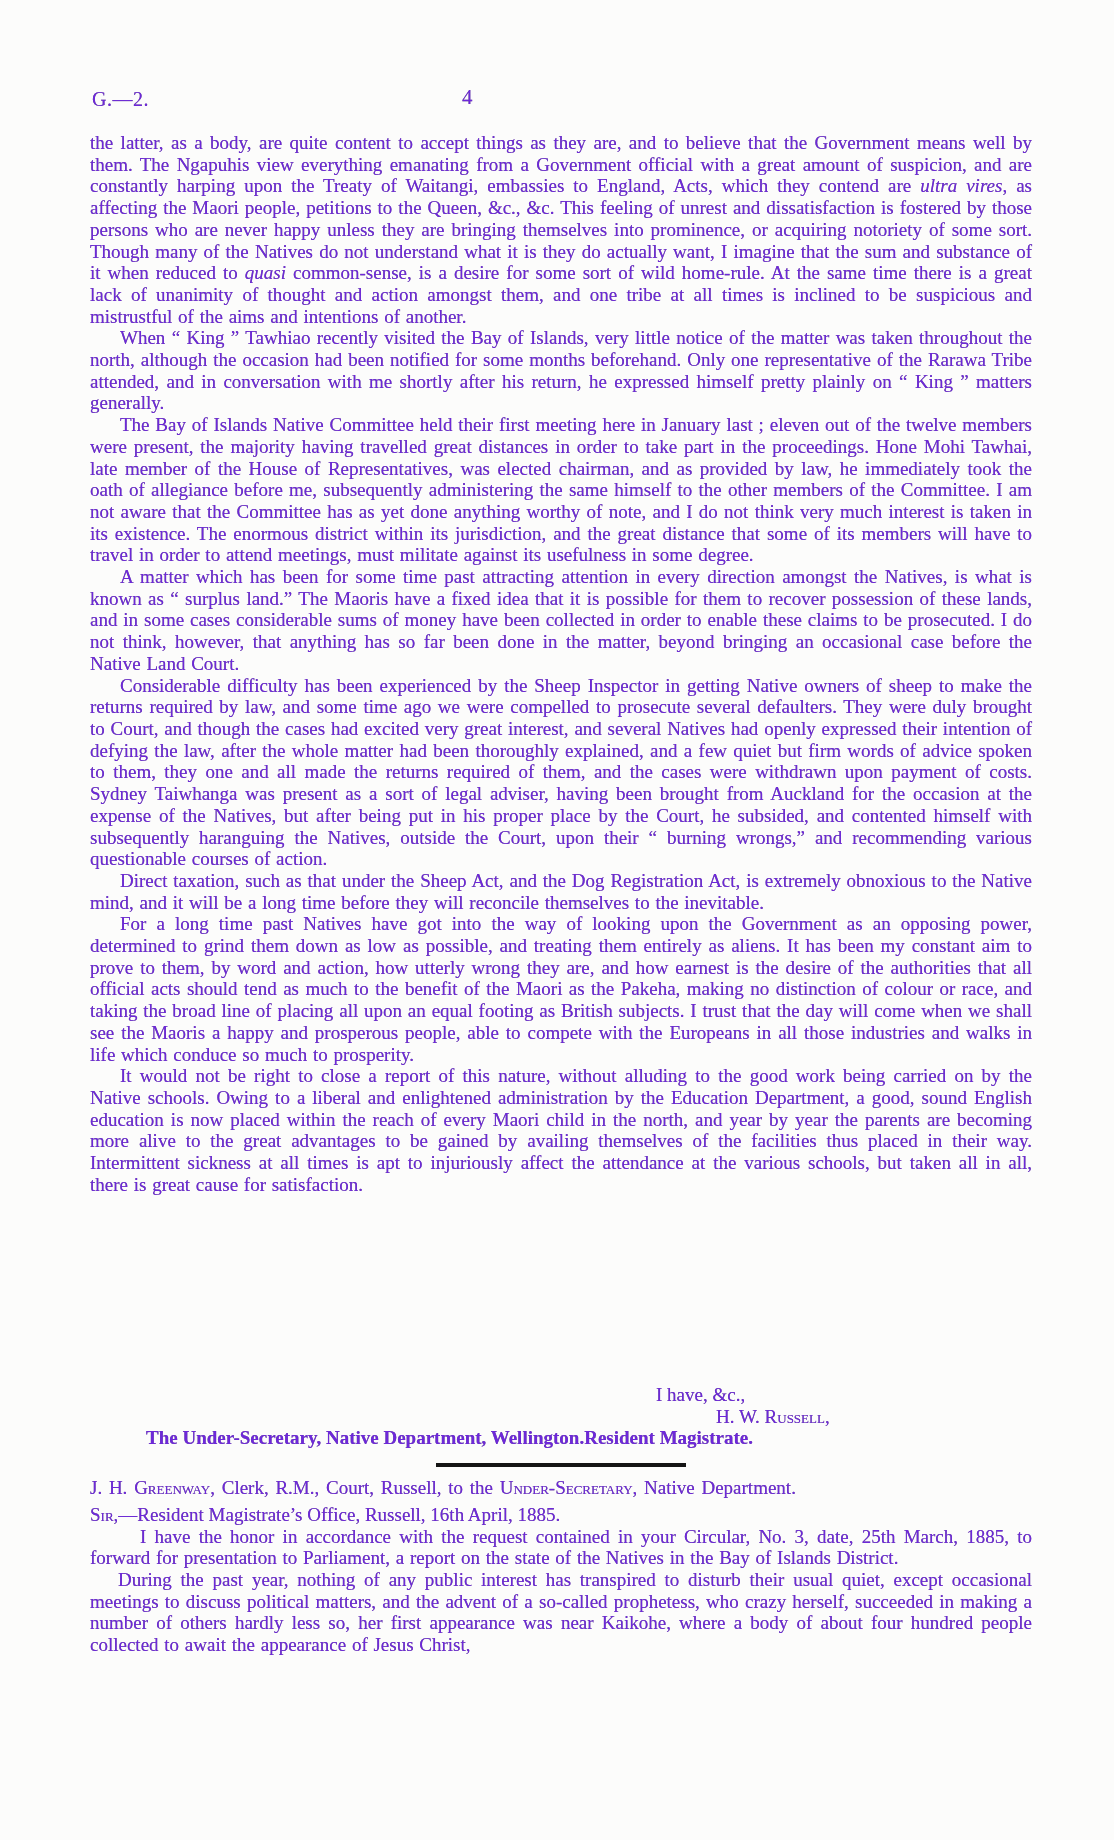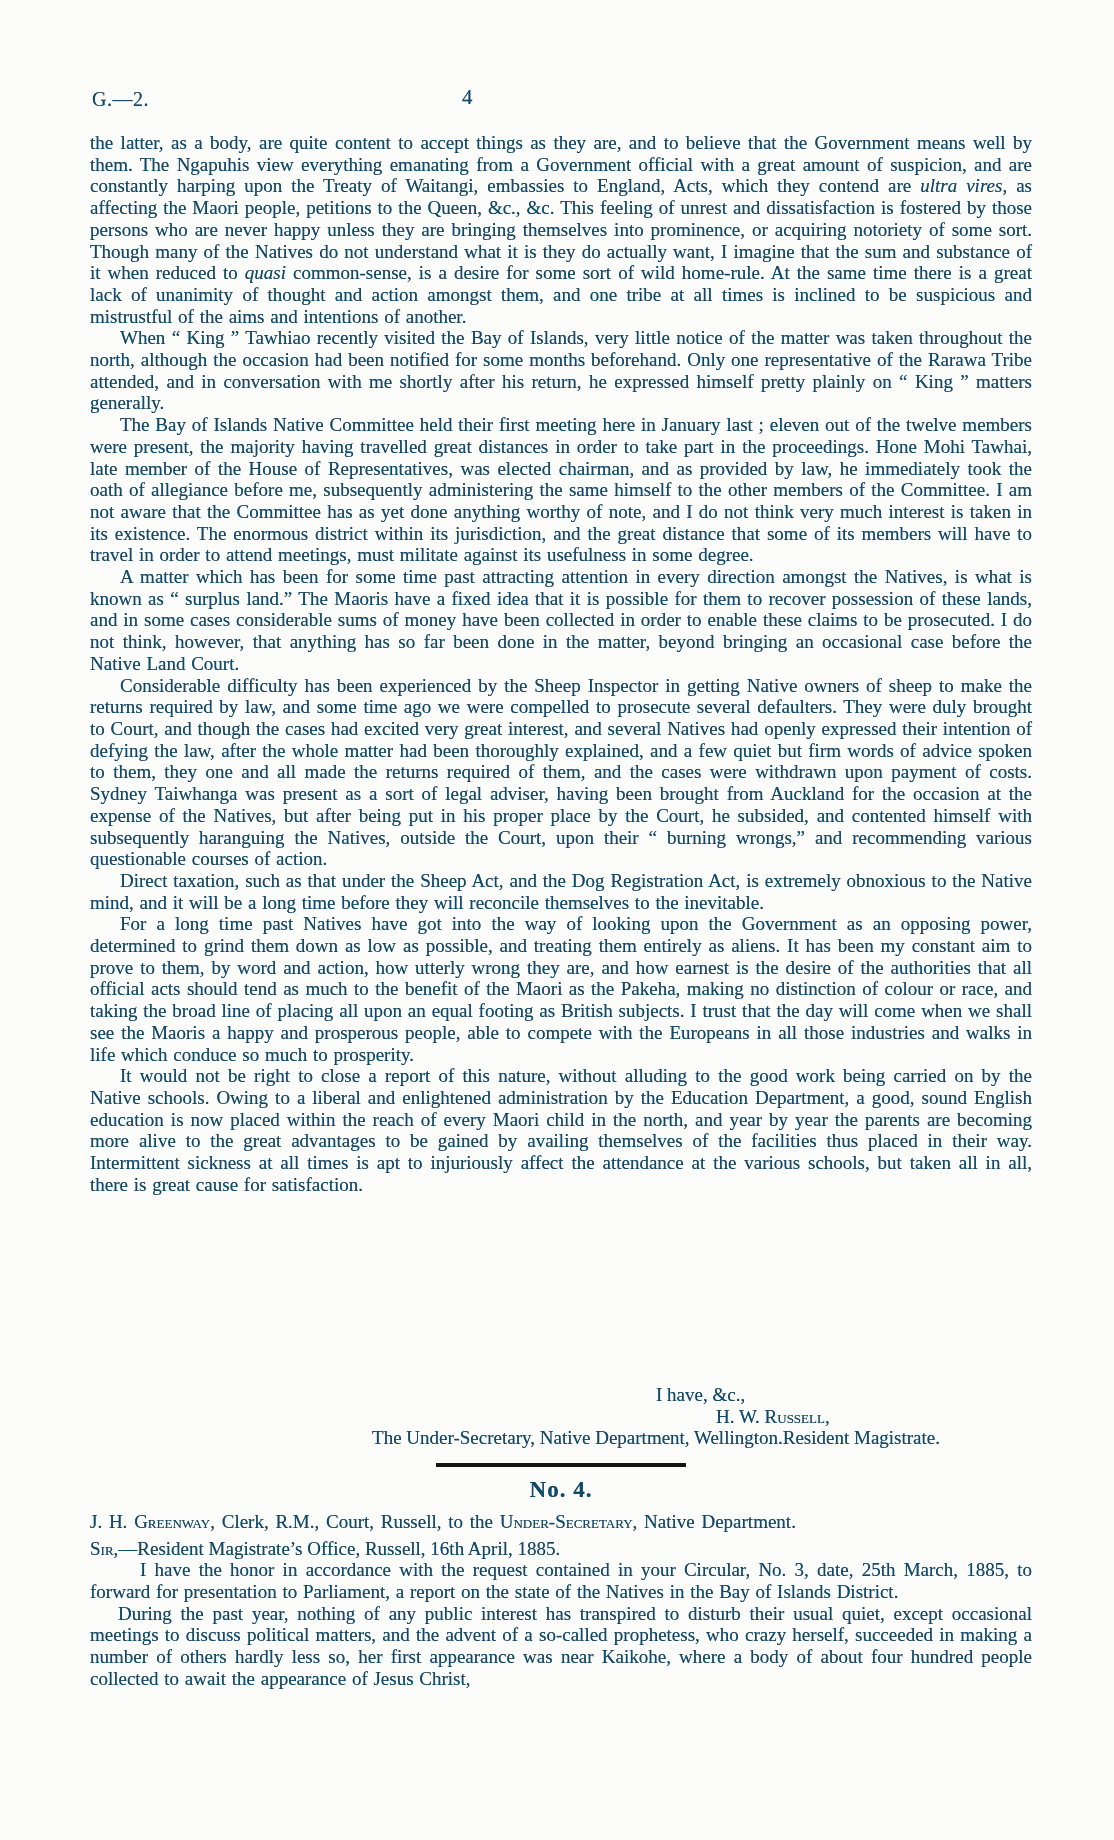--- a/index.html
+++ b/index.html
@@ -5,21 +5,21 @@
   html, body {
     margin: 0;
     padding: 0;
     background: #fcfcfb;
   }
   .page {
     position: relative;
     width: 1094px;
     height: 1840px;
     background: #fcfcfb;
-    color: #0c4a6e;
+    color: #6d28d9;
     font-family: "Liberation Serif", "DejaVu Serif", serif;
     overflow: hidden;
     text-shadow: 0 0 0.3px rgba(30,30,30,0.55);
   }
   .doc-ref {
     position: absolute;
     left: 92px;
     top: 88px;
     font-size: 20px;
     letter-spacing: 0.5px;
@@ -52,23 +52,24 @@
     top: 1384px;
     left: 90px;
     width: 942px;
     font-size: 19px;
     line-height: 21.7px;
   }
   .close-l1 { padding-left: 566px; }
   .close-l2 { padding-left: 626px; }
   .close-l3 {
     display: flex;
-    justify-content: flex-end;
+    justify-content: flex-start;
     padding-left: 56px;
     padding-right: 92px;
+    font-weight: bold;
   }
   .rule {
     width: 250px;
     height: 4px;
     background: #141414;
     margin: 14px auto 0 auto;
   }
   .no4 {
     text-align: center;
     font-size: 23px;
@@ -113,21 +114,20 @@
 
     <div class="close-l2"><span>H. W. </span><span class="sc">Russell</span><span>,</span></div>
 
     <div class="close-l3">
       <span>The Under-Secretary, Native Department, Wellington.</span>
       <span>Resident Magistrate.</span>
     </div>
 
     <div class="rule"></div>
 
-    <div class="no4">No. 4.</div>
 
     <div class="letter-heading"><span>J. H. </span><span class="sc">Greenway</span><span>, Clerk, R.M., Court, Russell, to the </span><span class="sc">Under-Secretary</span><span>, Native Department.</span></div>
 
     <div class="sir-line">
       <span class="sc">Sir,—</span>
       <span>Resident Magistrate’s Office, Russell, 16th April, 1885.</span>
     </div>
 
     <p class="para letter-p1">I have the honor in accordance with the request contained in your Circular, No. 3, date, 25th March, 1885, to forward for presentation to Parliament, a report on the state of the Natives in the Bay of Islands District.</p>
     <p class="para letter-p2">During the past year, nothing of any public interest has transpired to disturb their usual quiet, except occasional meetings to discuss political matters, and the advent of a so-called prophetess, who crazy herself, succeeded in making a number of others hardly less so, her first appearance was near Kaikohe, where a body of about four hundred people collected to await the appearance of Jesus Christ,</p>

